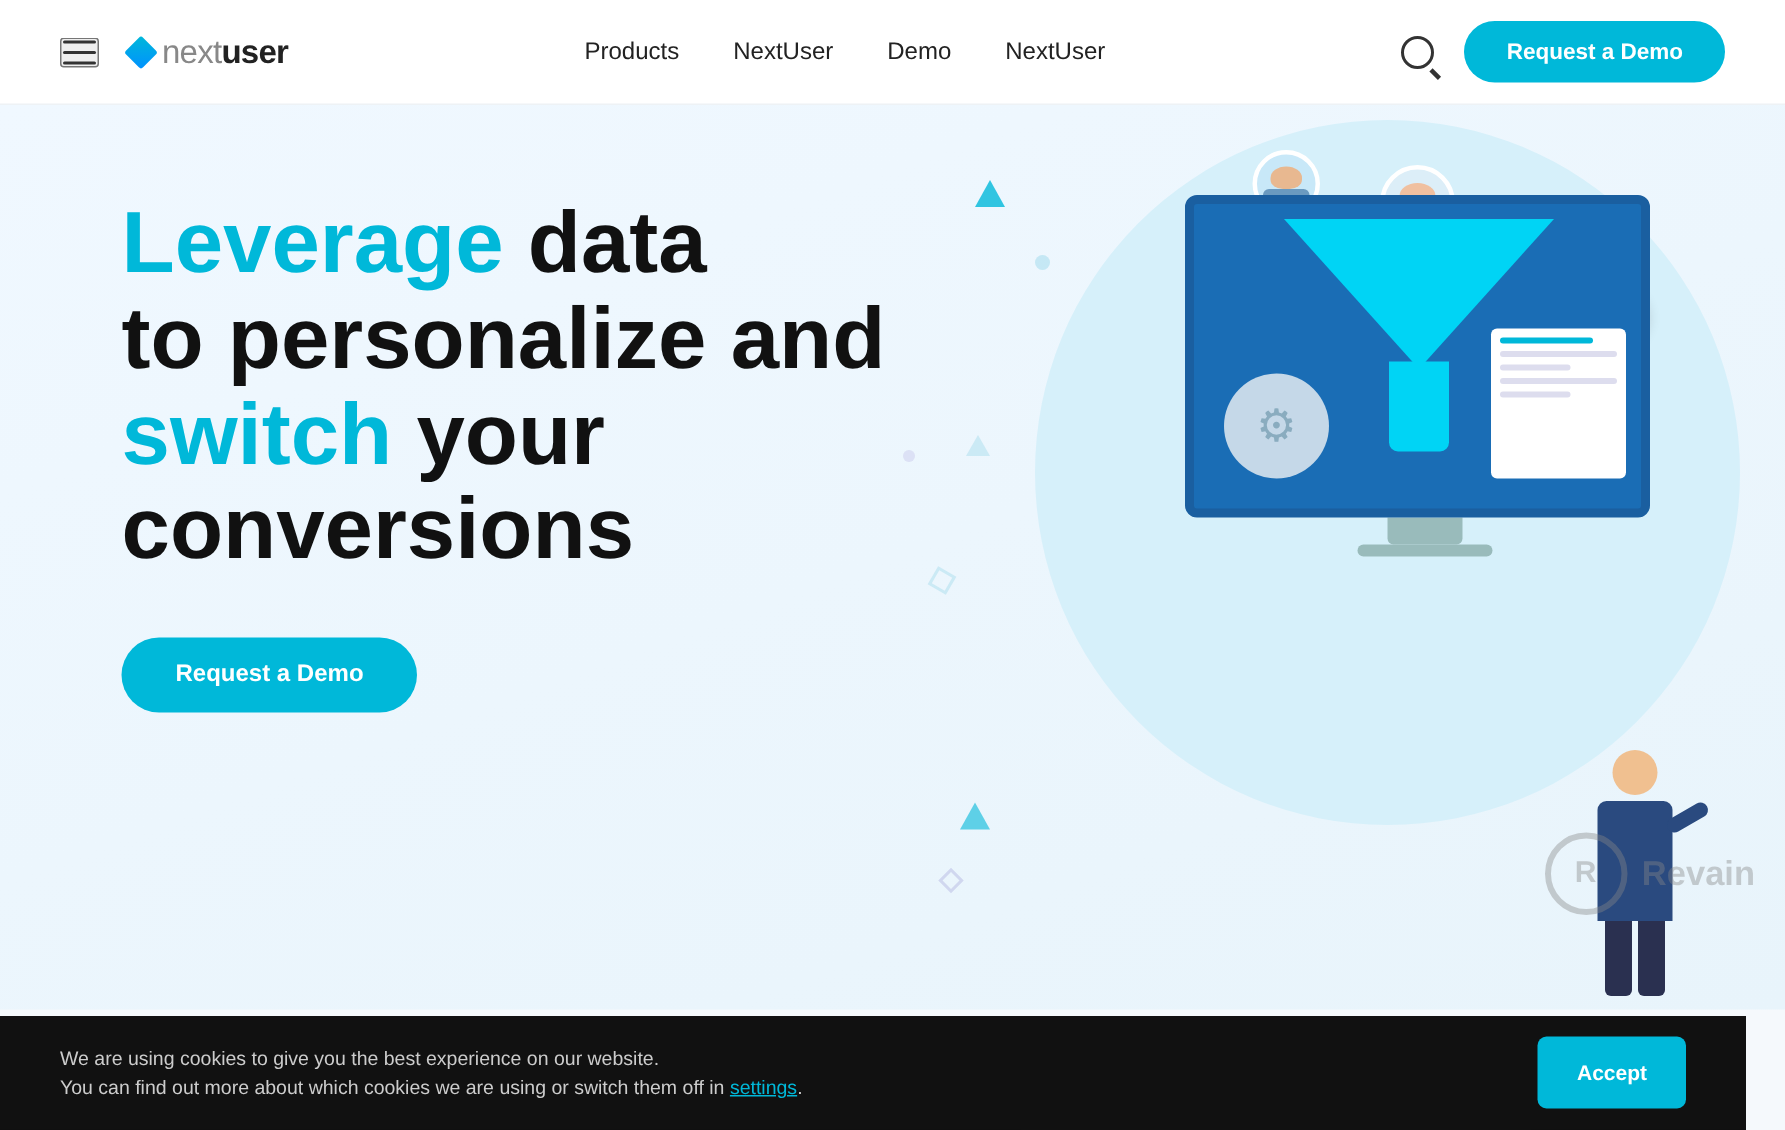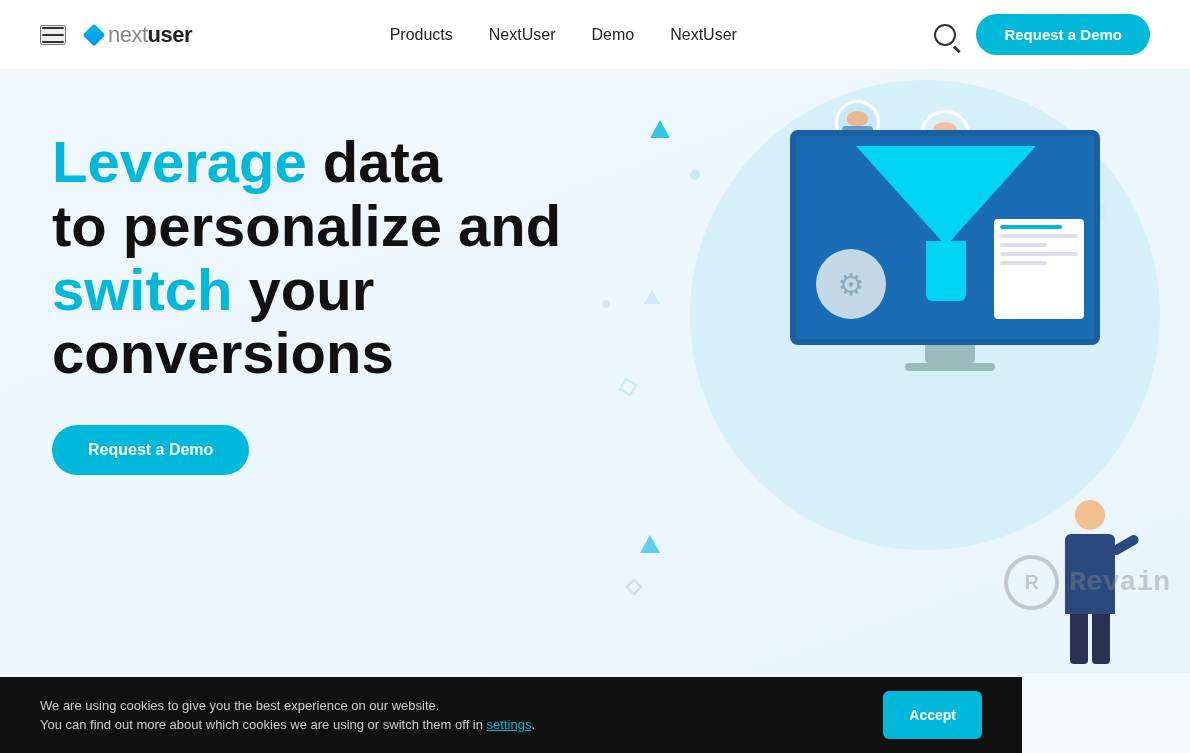--- a/index.html
+++ b/index.html
@@ -101,21 +101,21 @@
       padding: 12px 28px;
       font-size: 15px;
       font-weight: 600;
       cursor: pointer;
       white-space: nowrap;
     }
 
     
     main {
       position: relative;
-      padding: 60px 40px 0 52px;
+      padding: 60px 40px 0 81px;
       height: calc(753px - 80px - 70px);
       overflow: hidden;
       background: linear-gradient(160deg, #f0f8ff 0%, #e8f4fb 100%);
     }
 
     .hero-content {
       position: relative;
       z-index: 2;
       max-width: 560px;
     }
@@ -373,21 +373,21 @@
     .diamond1 { position: absolute; top: 60px; right: 130px; width: 10px; height: 10px;
       background: #00b8d9; opacity: 0.3; transform: rotate(45deg); }
     .diamond2 { position: absolute; bottom: 80px; right: 550px; width: 12px; height: 12px;
       border: 2px solid #aad; opacity: 0.4; transform: rotate(45deg); }
 
     
     .cookie-banner {
       position: fixed;
       bottom: 0;
       left: 0;
-      width: 1022px;
+      width: 1164px;
       background: #111;
       color: #fff;
       display: flex;
       align-items: center;
       justify-content: space-between;
       padding: 14px 40px;
       z-index: 100;
     }
     .cookie-text {
       font-size: 13px;
@@ -422,24 +422,23 @@
       opacity: 0.4;
     }
     .revain-logo-circle {
       width: 55px; height: 55px;
       border: 4px solid #888;
       border-radius: 50%;
       display: flex; align-items: center; justify-content: center;
       font-size: 20px; color: #888; font-weight: bold;
     }
     .revain-text {
-      font-size: 28px;
+      font-size: 23px;
       color: #888;
       font-weight: bold;
-      font-family: Liberation Mono, monospace;
     }
 
     
     .avatar-head {
       width: 100%; height: 100%;
       display: flex; flex-direction: column; align-items: center; justify-content: flex-end;
       overflow: hidden;
     }
     .av-head { width: 55%; height: 40%; background: #f0c0a0; border-radius: 50% 50% 40% 40%; margin-bottom: 0; }
     .av-body { width: 80%; height: 40%; background: #7aaacf; border-radius: 4px 4px 0 0; }

